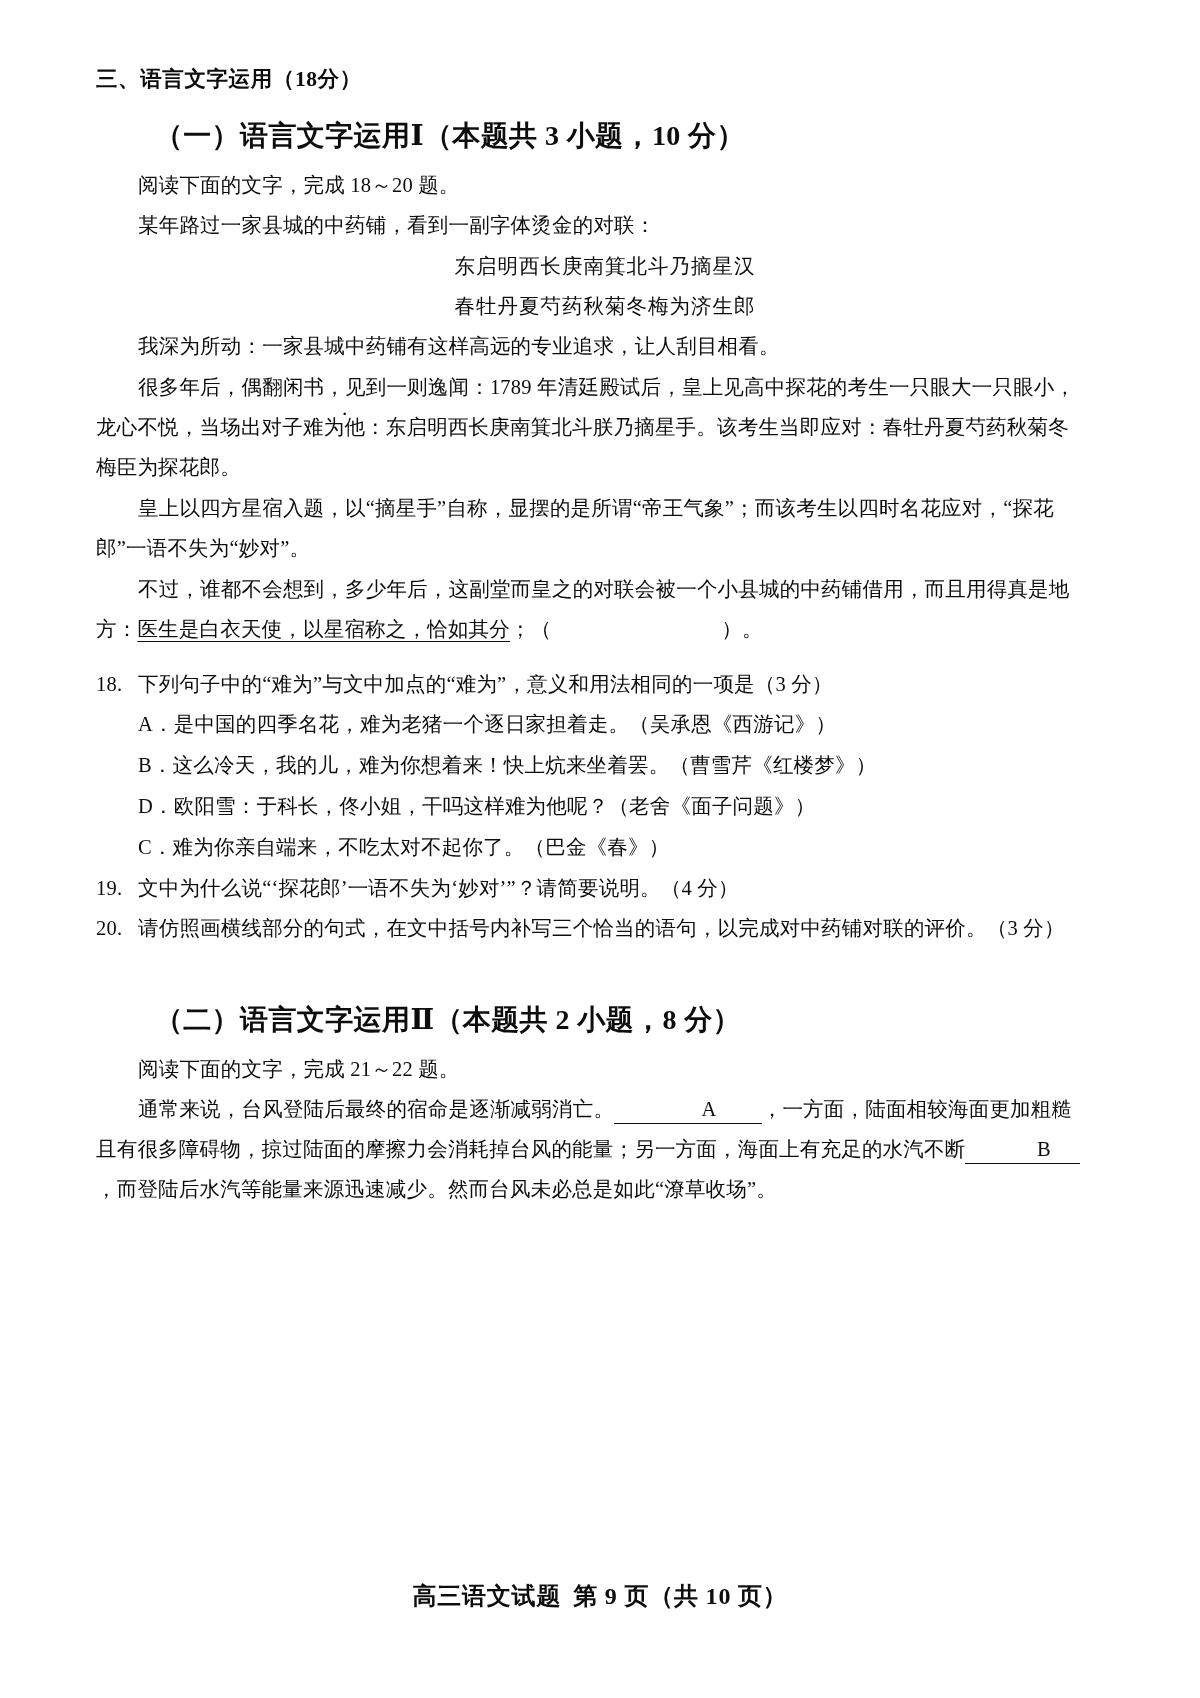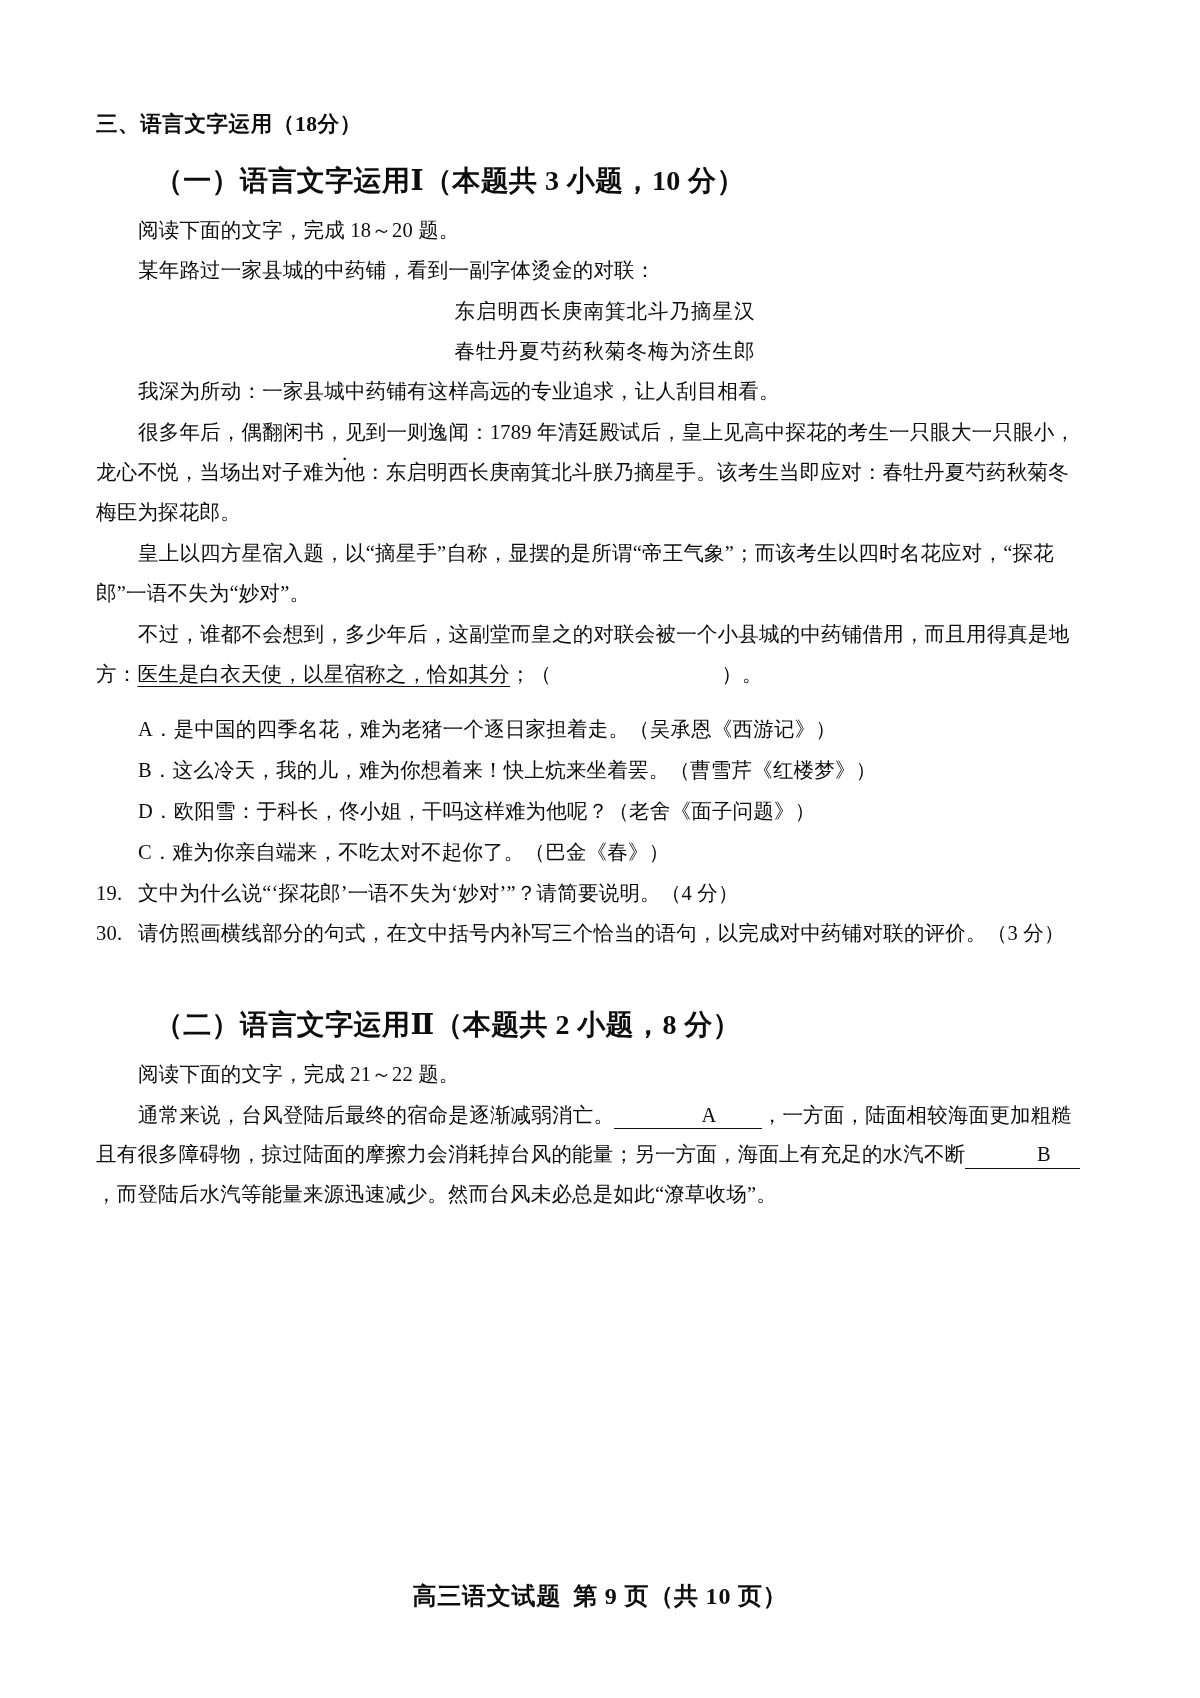--- a/index.html
+++ b/index.html
@@ -13,21 +13,21 @@
     position: relative;
     font-family: "Liberation Serif", "DejaVu Serif", serif;
     color: #0d0d0d;
   }
   .page {
     position: absolute;
     top: 0; left: 0;
     width: 1200px;
     height: 1698px;
     box-sizing: border-box;
-    padding: 104px 96px 0 96px;
+    padding: 59px 96px 0 96px;
   }
   .content {
     width: 1008px;
     margin: 0 auto;
     font-size: 20.5px;
     line-height: 1.95;
     letter-spacing: 0.2px;
   }
   .h-section {
     font-weight: bold;
@@ -137,32 +137,36 @@
     <p class="indent2">我深为所动：一家县城中药铺有这样高远的专业追求，让人刮目相看。</p>
 
     <p class="indent2"><span>很多年后，偶翻闲书，见到一则逸闻：1789 年清廷殿试后，皇上见高中探花的考生一只眼大一只眼小，龙心不悦，当场出对子</span><span class="dotted">难为</span><span>他：东启明西长庚南箕北斗朕乃摘星手。该考生当即应对：春牡丹夏芍药秋菊冬梅臣为探花郎。</span></p>
 
     <p class="indent2">皇上以四方星宿入题，以“摘星手”自称，显摆的是所谓“帝王气象”；而该考生以四时名花应对，“探花郎”一语不失为“妙对”。</p>
 
     <p class="indent2"><span>不过，谁都不会想到，多少年后，这副堂而皇之的对联会被一个小县城的中药铺借用，而且用得真是地方：</span><span class="u-line">医生是白衣天使，以星宿称之，恰如其分</span><span>；（</span><span class="blank-paren" style="width:170px;"></span><span>）。</span></p>
 
     <div class="gap-small"></div>
 
+    <div class="q-item">
+      <span class="q-num">18.</span>
+      <span class="q-body">下列句子中的“难为”与文中加点的“难为”，意义和用法相同的一项是（3 分）</span>
+    </div>
     <p class="opt">A．是中国的四季名花，难为老猪一个逐日家担着走。（吴承恩《西游记》）</p>
     <p class="opt">B．这么冷天，我的儿，难为你想着来！快上炕来坐着罢。（曹雪芹《红楼梦》）</p>
     <p class="opt">D．欧阳雪：于科长，佟小姐，干吗这样难为他呢？（老舍《面子问题》）</p>
     <p class="opt">C．难为你亲自端来，不吃太对不起你了。（巴金《春》）</p>
 
     <div class="q-item">
       <span class="q-num">19.</span>
       <span class="q-body">文中为什么说“‘探花郎’一语不失为‘妙对’”？请简要说明。（4 分）</span>
     </div>
 
     <div class="q-item">
-      <span class="q-num">30.</span>
+      <span class="q-num">20.</span>
       <span class="q-body">请仿照画横线部分的句式，在文中括号内补写三个恰当的语句，以完成对中药铺对联的评价。（3 分）</span>
     </div>
 
     <div class="gap-big"></div>
 
     <div class="h-sub">（二）语言文字运用Ⅱ（本题共 2 小题，8 分）</div>
 
     <p class="indent2">阅读下面的文字，完成 21～22 题。</p>
 
     <p class="indent2"><span>通常来说，台风登陆后最终的宿命是逐渐减弱消亡。</span><span class="fill-blank">A</span><span>，一方面，陆面相较海面更加粗糙且有很多障碍物，掠过陆面的摩擦力会消耗掉台风的能量；另一方面，海面上有充足的水汽不断</span><span class="fill-blank short">B</span><span>，而登陆后水汽等能量来源迅速减少。然而台风未必总是如此“潦草收场”。</span></p>

